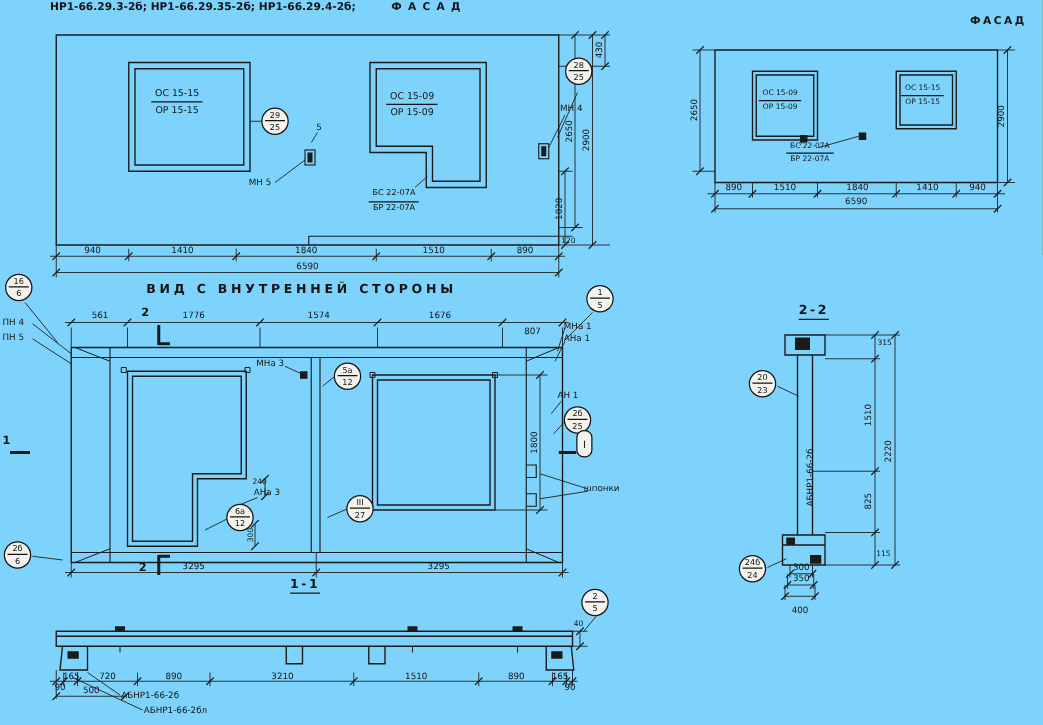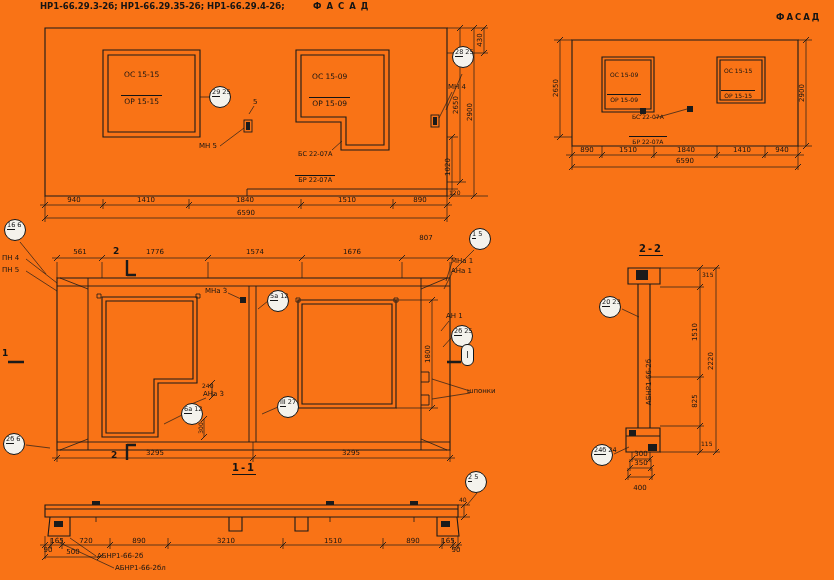--- a/index.html
+++ b/index.html
@@ -1,34 +1,34 @@
 <!DOCTYPE html>
 <html><head>
 <meta charset="utf-8">
 <style>
   *{margin:0;padding:0;box-sizing:border-box}
   html,body{background:#9a9a9a}
-  .sheet{position:relative;width:834px;height:580px;background:#f97316;overflow:hidden;
+  .sheet{position:relative;width:834px;height:580px;background:#7dd3fc;overflow:hidden;
          font-family:"DejaVu Sans",sans-serif;color:#141414}
   svg{position:absolute;left:0;top:0}
   .t{position:absolute;white-space:nowrap;font-size:7px;line-height:1;color:#141414}
   .hdr{font-size:8.5px;font-weight:bold}
   .ttl{position:absolute;font-size:10px;font-weight:bold;letter-spacing:2px;white-space:nowrap}
   .ul{border-bottom:1px solid #141414;padding-bottom:1px}
   .f6{font-size:6px}.f65{font-size:6.5px}.f9{font-size:9px;font-weight:bold}
   .hd{position:absolute;font-size:7px;line-height:1;white-space:nowrap;transform:translate(-50%,0)}
   .vd{position:absolute;font-size:7px;line-height:1;white-space:nowrap;
       transform:translate(-50%,-50%) rotate(-90deg)}
   .stk{position:absolute;display:inline-block;text-align:center;font-size:7.5px;line-height:1.2}
   .stk span{display:block}
-  .stk .u{border-bottom:1px solid #141414;padding:0 3px 16px}
+  .stk .u{border-bottom:1px solid #141414;padding:0 3px 2px}
   .stk .d{padding-top:1px}
   .sm{font-size:6px}.sm2{font-size:6.5px}
   .co{position:absolute;width:22px;height:22px;border:1px solid #141414;border-radius:50%;
-      background:#f4f2ec;display:flex;font-size:6.5px;text-align:center}
+      background:#f4f2ec;display:flex;flex-direction:column;font-size:6.5px;text-align:center}
   .co span{display:block;height:10px;line-height:10px}
   .co .tp{border-bottom:1px solid #141414;margin:0 2px}
   .iflag{position:absolute;left:461px;top:344px;width:13px;height:22px;border:1px solid #141414;
          border-radius:6px;text-align:center;font-size:8px;line-height:21px;background:#f4f2ec}
 </style>
 </head>
 <body>
 
 <div class="sheet">
 
@@ -207,34 +207,35 @@
 </div>
 <span class="vd" style="left:556px;top:88px">2650</span>
 <span class="vd" style="left:802px;top:93px">2900</span>
 <span class="hd f65" style="left:587px;top:147px">890</span>
 <span class="hd f65" style="left:628px;top:147px">1510</span>
 <span class="hd f65" style="left:686px;top:147px">1840</span>
 <span class="hd f65" style="left:742px;top:147px">1410</span>
 <span class="hd f65" style="left:782px;top:147px">940</span>
 <span class="hd" style="left:685px;top:158px">6590</span>
 
+<span class="ttl" style="left:117px;top:226px;letter-spacing:3px">ВИД С ВНУТРЕННЕЙ СТОРОНЫ</span>
 <div class="co" style="left:4px;top:219px">
   <span class="tp">16</span>
   <span class="bt">6</span>
 </div>
 <span class="t" style="left:2px;top:255px">ПН 4</span>
 <span class="t" style="left:2px;top:267px">ПН 5</span>
 <span class="t f9" style="left:113px;top:247px">2</span>
 <span class="t f9" style="left:111px;top:451px">2</span>
 <span class="t f9" style="left:2px;top:349px">1</span>
 <span class="hd" style="left:80px;top:249px">561</span>
 <span class="hd" style="left:155px;top:249px">1776</span>
 <span class="hd" style="left:255px;top:249px">1574</span>
 <span class="hd" style="left:352px;top:249px">1676</span>
-<span class="hd" style="left:426px;top:235px">807</span>
+<span class="hd" style="left:426px;top:262px">807</span>
 <div class="co" style="left:469px;top:228px">
   <span class="tp">1</span>
   <span class="bt">5</span>
 </div>
 <span class="t" style="left:451px;top:258px">МНа 1</span>
 <span class="t" style="left:451px;top:268px">АНа 1</span>
 <span class="t" style="left:205px;top:288px">МНа 3</span>
 <div class="co" style="left:267px;top:290px">
   <span class="tp">5а</span>
   <span class="bt">12</span>

